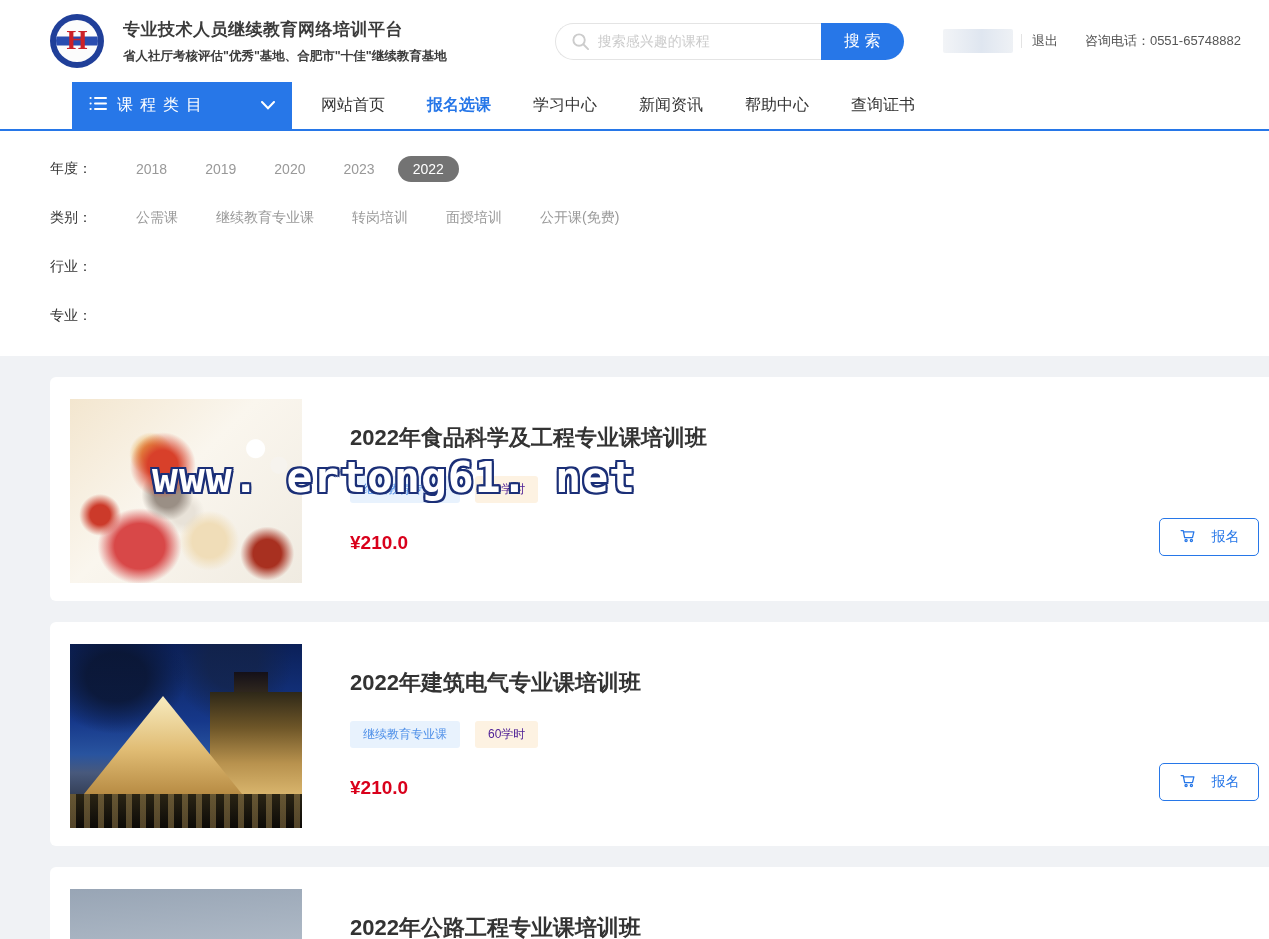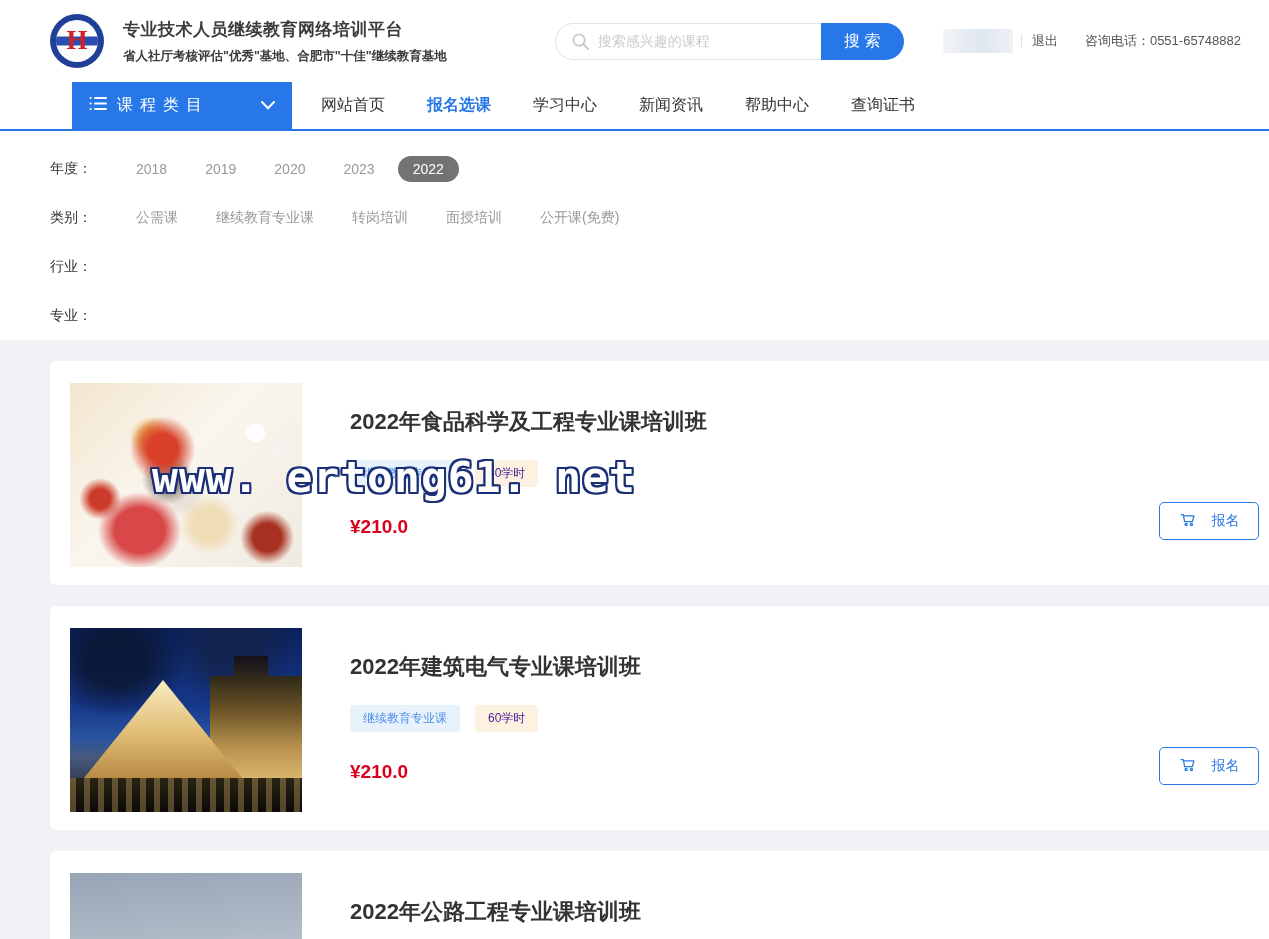--- a/index.html
+++ b/index.html
@@ -54,21 +54,21 @@
     width:220px; background:#2777e8; color:#fff; display:flex; align-items:center;
     padding:0 17px; font-size:16px; cursor:pointer;
   }
   .cat-menu-label { margin-left:10px; letter-spacing:7px; }
   .cat-chevron { margin-left:auto; display:flex; }
   .nav-links { display:flex; align-items:center; margin-left:29px; }
   .nav-link { font-size:16px; color:#333; margin-right:42px; cursor:pointer; white-space:nowrap; }
   .nav-link.active { color:#2777e8; font-weight:bold; }
 
   
-  .filter-panel { background:#fff; padding:13px 0 0 50px; }
+  .filter-panel { background:#fff; padding:13px 0 16px 50px; }
   .filter-row { display:flex; align-items:center; height:49px; }
   .filter-label { width:71px; font-size:14px; color:#333; flex-shrink:0; }
   .filter-opt { font-size:14px; color:#999; padding:5px 15px; margin-right:8px; border-radius:14px; cursor:pointer; }
   .filter-opt.selected { background:#737373; color:#fff; }
 
   
   .content { padding:21px 0 0 50px; }
   .card {
     width:1239px; height:224px; background:#fff; border-radius:6px;
     margin-bottom:21px; position:relative; display:flex; padding:22px 30px 0 20px;

